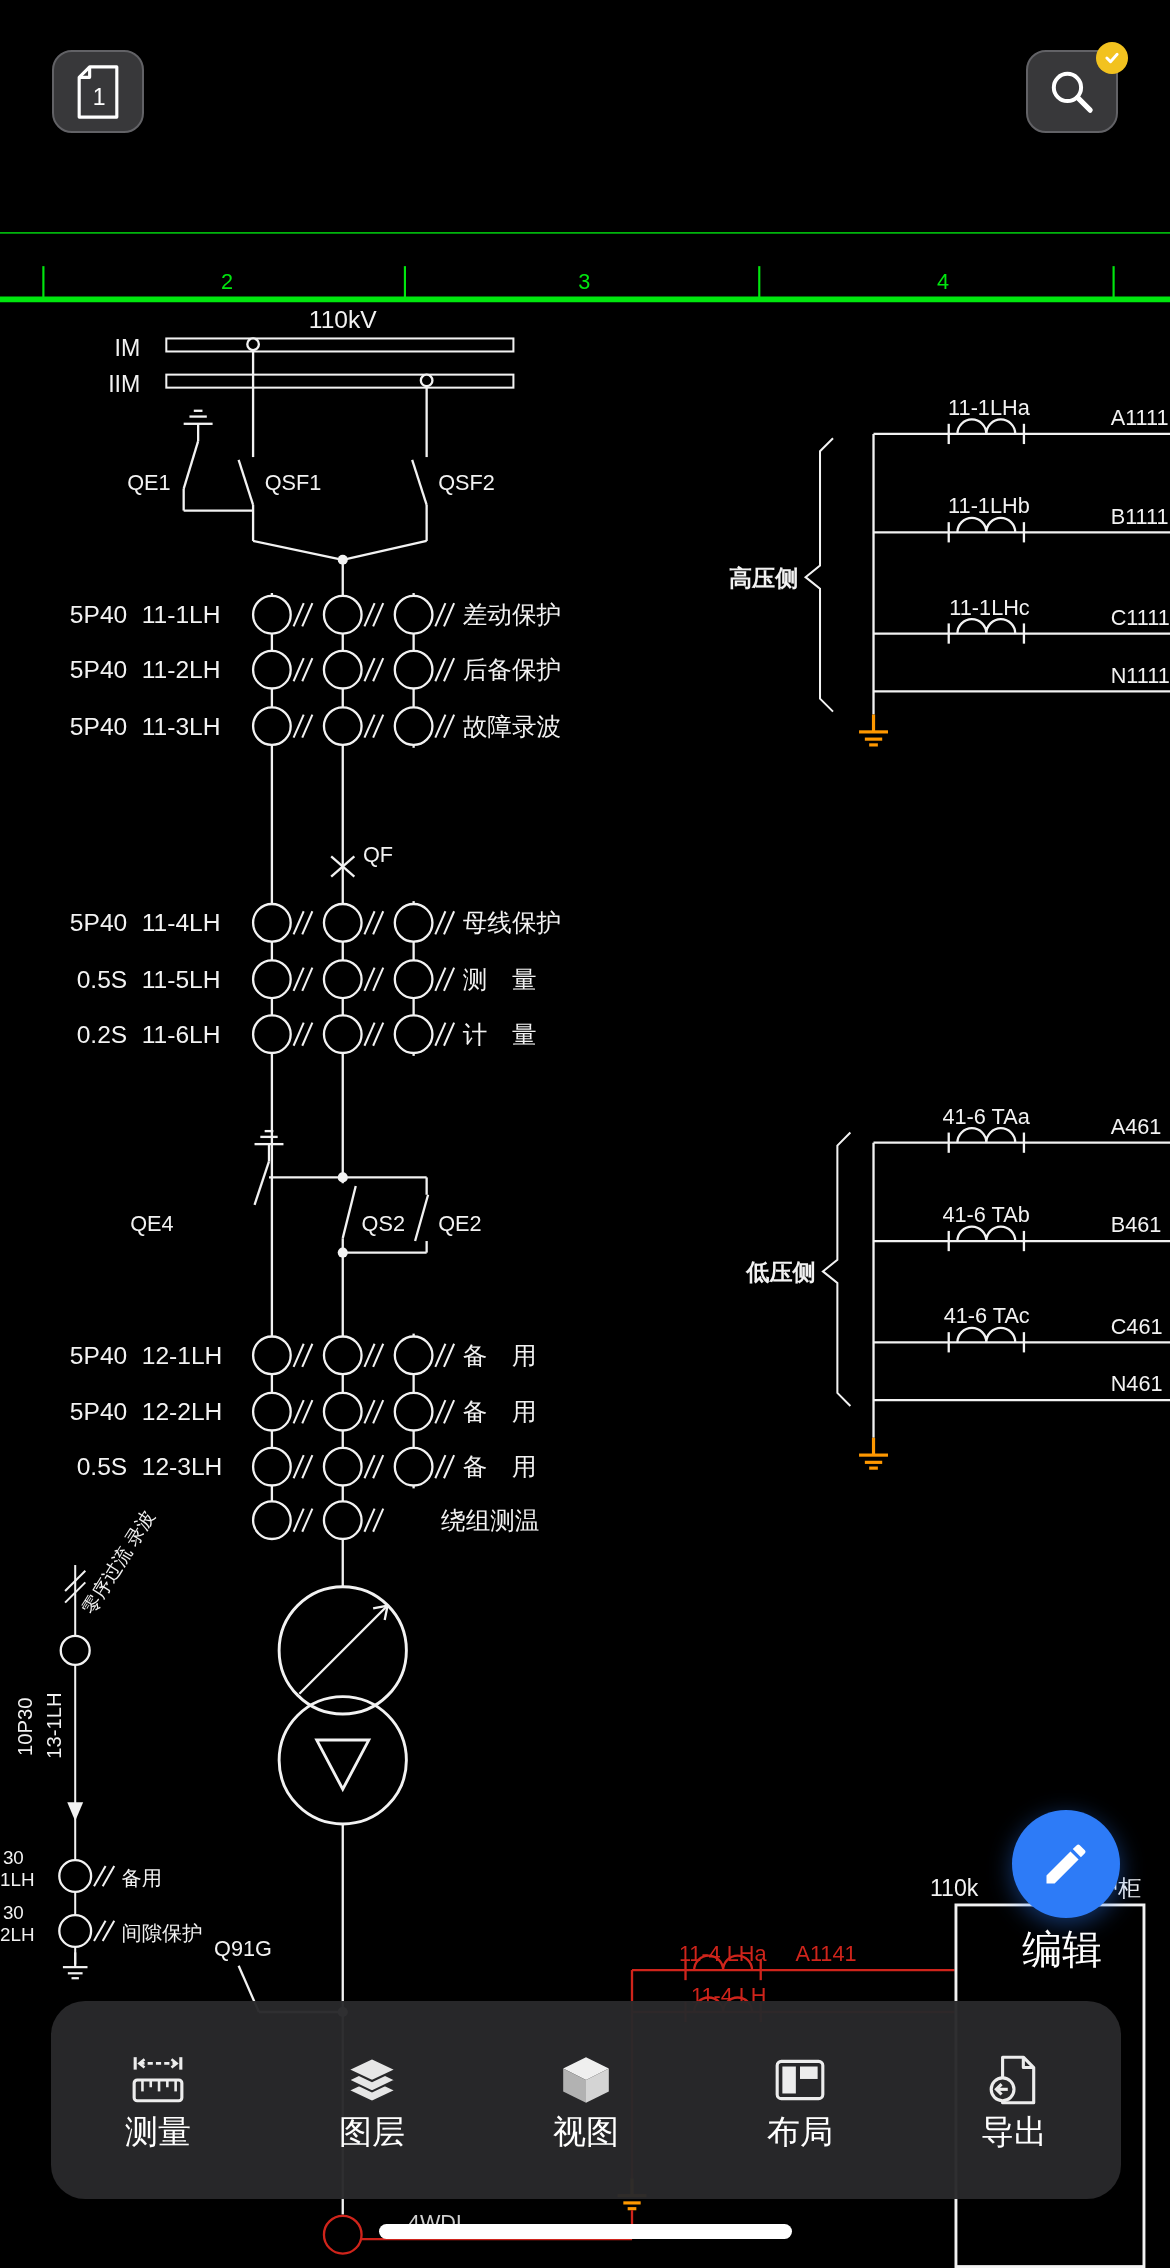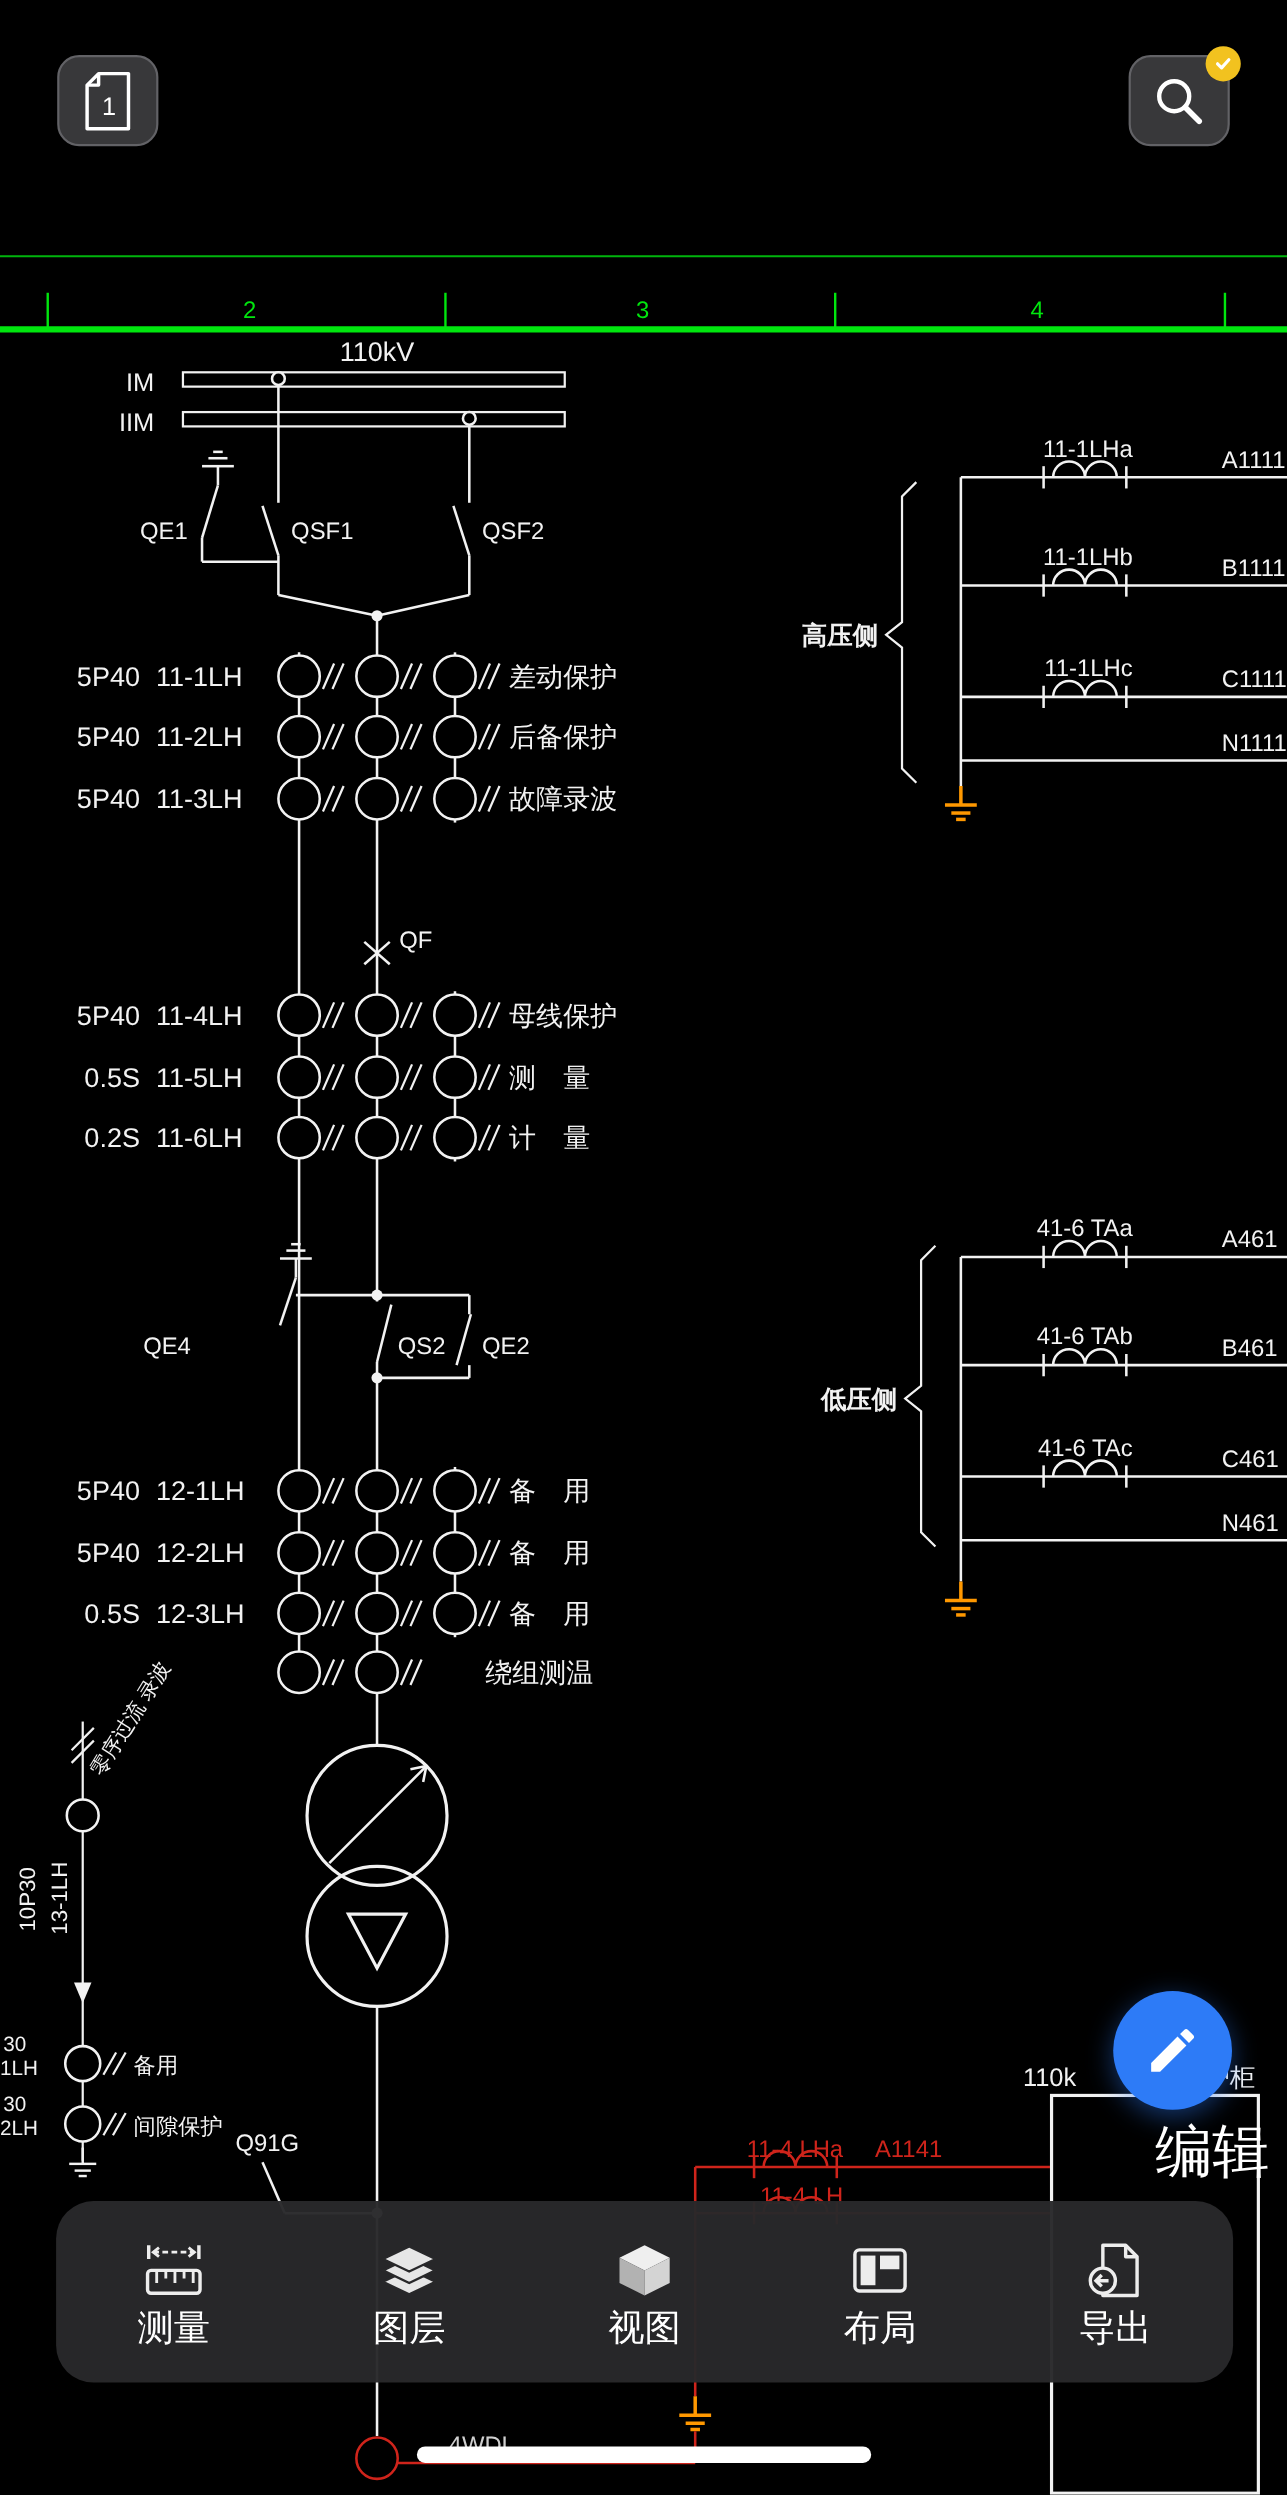--- a/index.html
+++ b/index.html
@@ -31,27 +31,27 @@
   .cad{position:absolute;left:0;top:0;}
 
   
   .fab{
     position:absolute;left:1012px;top:1810px;width:108px;height:108px;
     border-radius:50%;background:#2d7bf7;
     display:flex;align-items:center;justify-content:center;
     box-shadow:0 6px 24px rgba(45,123,247,.45);
   }
   .fab-label{
-    position:absolute;left:1048px;top:1922px;width:108px;
-    text-align:center;font-size:52px;color:#fff;font-weight:500;
+    position:absolute;left:1008px;top:1922px;width:108px;
+    text-align:center;font-size:40px;color:#fff;font-weight:500;
   }
 
   
   .toolbar{
-    position:absolute;left:51px;top:2001px;width:1070px;height:165px;
+    position:absolute;left:51px;top:2001px;width:1070px;height:198px;
     background:rgba(40,40,42,.97);border-radius:34px;
     display:flex;justify-content:space-around;align-items:center;
   }
   .tb-item{
     display:flex;flex-direction:column;align-items:center;gap:7px;
     color:#fff;font-size:33px;line-height:1;
   }
 
   .home-indicator{
     position:absolute;left:379px;top:2224px;width:413px;height:15px;

